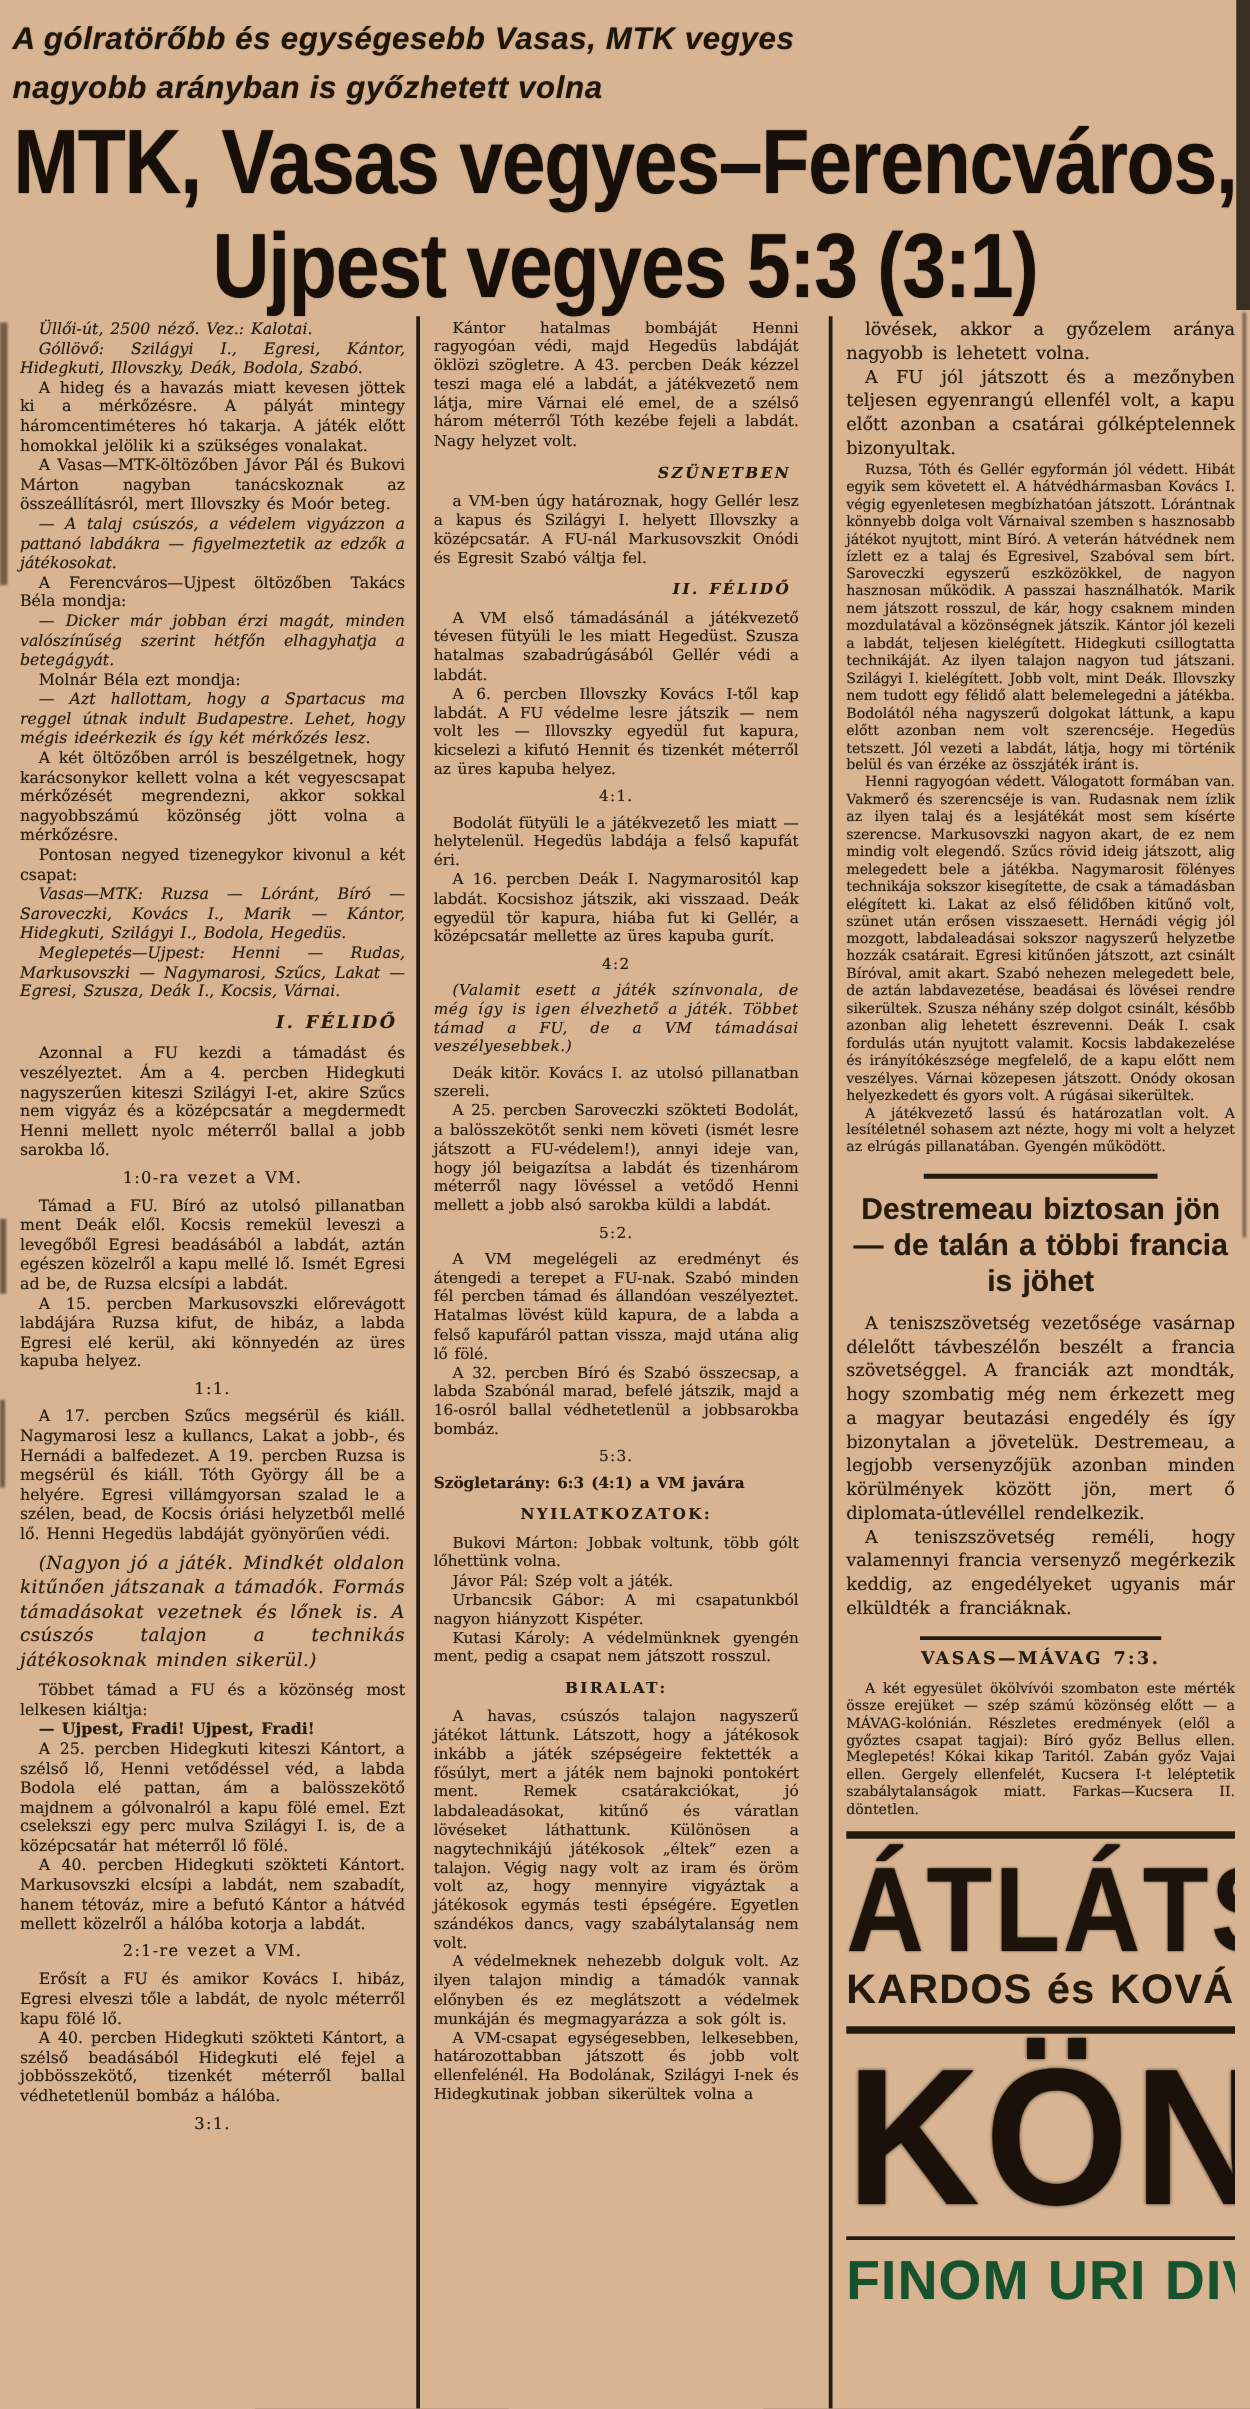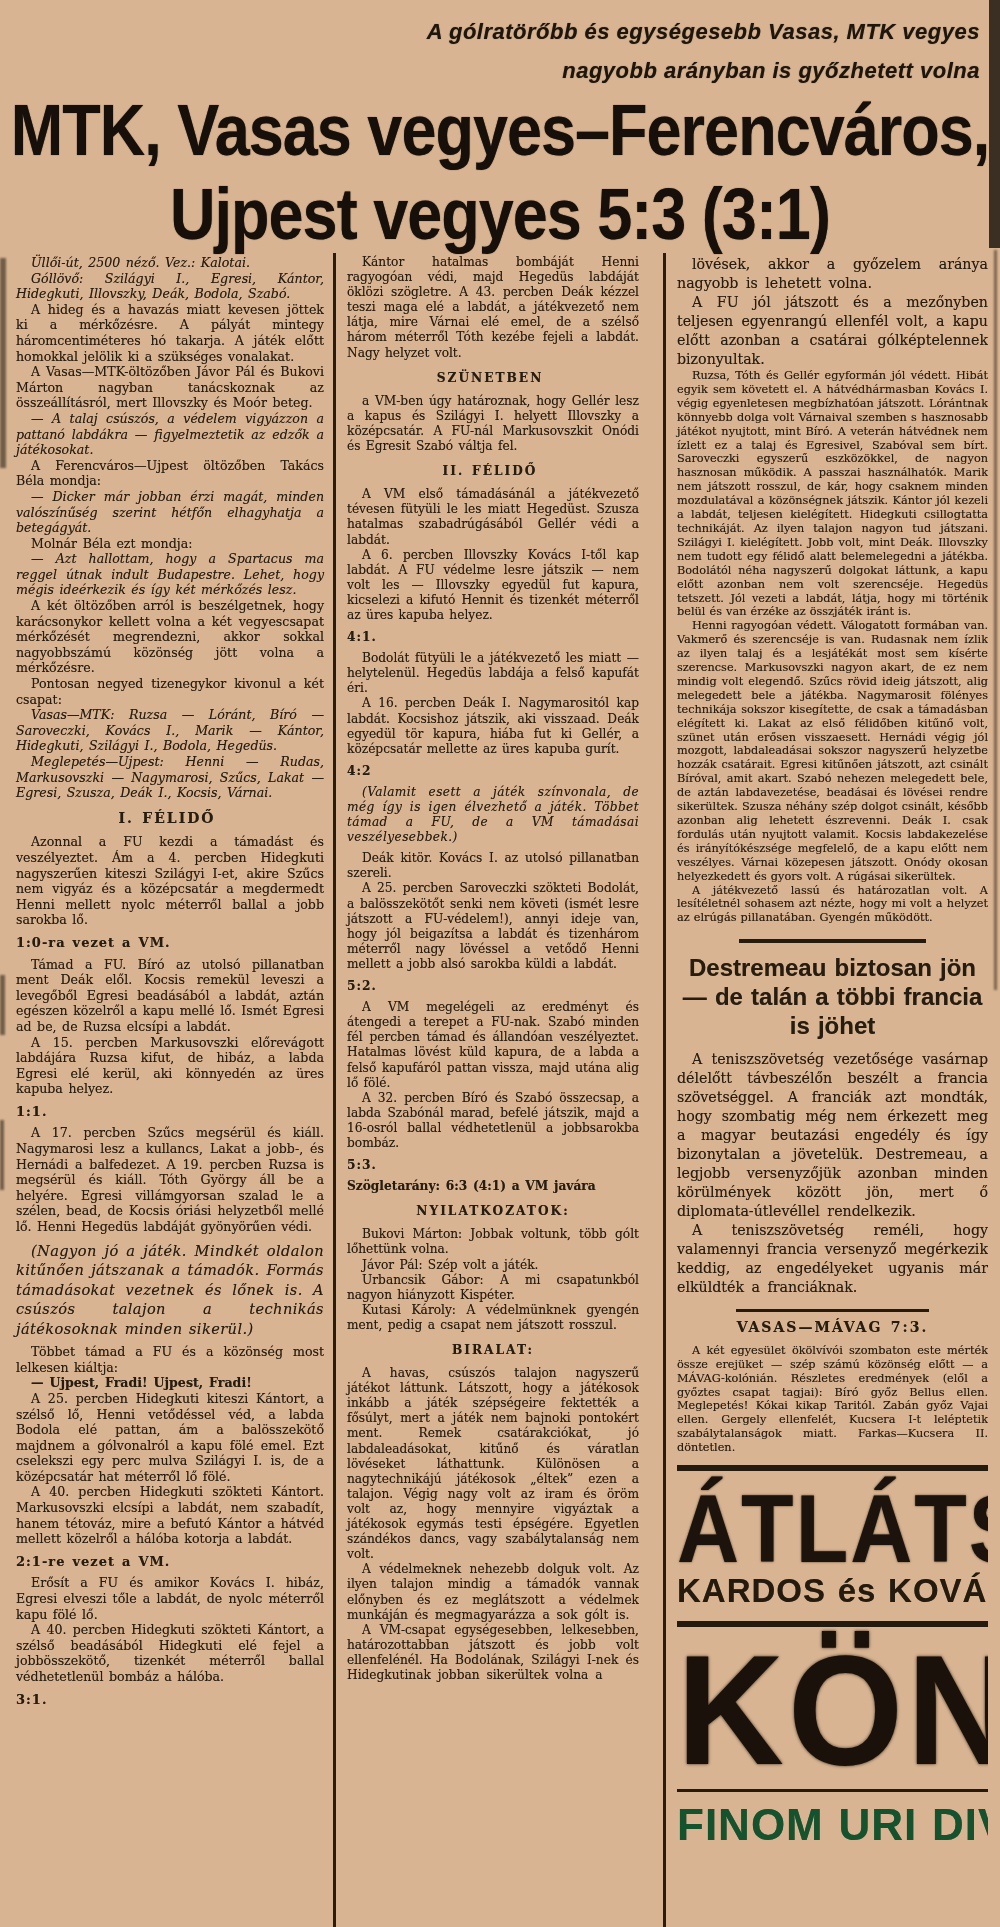--- a/index.html
+++ b/index.html
@@ -18,24 +18,24 @@
     color:#261c10;
     font-family:"DejaVu Serif", serif;
   }
   
   .edge{position:absolute;background:#1f170e;opacity:.85;}
   .edge.soft{opacity:.55;filter:blur(1px);}
 
   
   #kicker{
     position:absolute;top:12px;left:10px;right:20px;
-    text-align:right;
+    text-align:left;
     font-family:"Liberation Sans", sans-serif;
     font-style:italic;font-weight:700;
-    font-size:22px;line-height:39px;
+    font-size:25px;line-height:39px;
     letter-spacing:.5px;
     color:#1e150c;
     text-shadow:0 0 1px rgba(30,20,10,.55);
   }
   #headline{
     position:absolute;top:88px;left:0;right:0;
     text-align:center;
     font-family:"Liberation Sans", sans-serif;
     font-weight:700;
     font-size:63px;line-height:72px;
@@ -61,28 +61,29 @@
     text-indent:15px;
     text-align:justify;
     font-size:12.6px;line-height:15.6px;
     text-shadow:0 0 .6px rgba(45,30,15,.5);
     word-spacing:1.5px;
   }
   #col2 .para{font-size:12.2px;line-height:15.1px;}
   .style-italic{font-style:italic;}
   .style-lead-italic{font-style:italic;}
   .style-score{
-    text-indent:0;
-    font-weight:700;font-size:13px;
+    text-align:center;text-indent:0;
+    font-weight:400;font-size:13px;
     margin:7px 0 6px;letter-spacing:1px;
   }
   .style-heading-right{
-    text-align:center;text-indent:0;
+    text-align:right;text-indent:0;
     font-weight:700;font-size:14px;letter-spacing:2px;
     margin:10px 6px 8px 0;
+    font-style:italic;
   }
   .style-heading-center{
     text-align:center;text-indent:0;
     font-weight:700;font-size:15px;letter-spacing:2px;
     margin:10px 0 8px;
   }
   .style-paren{
     font-style:italic;
     font-size:14.6px;line-height:19.5px;
     letter-spacing:.4px;

